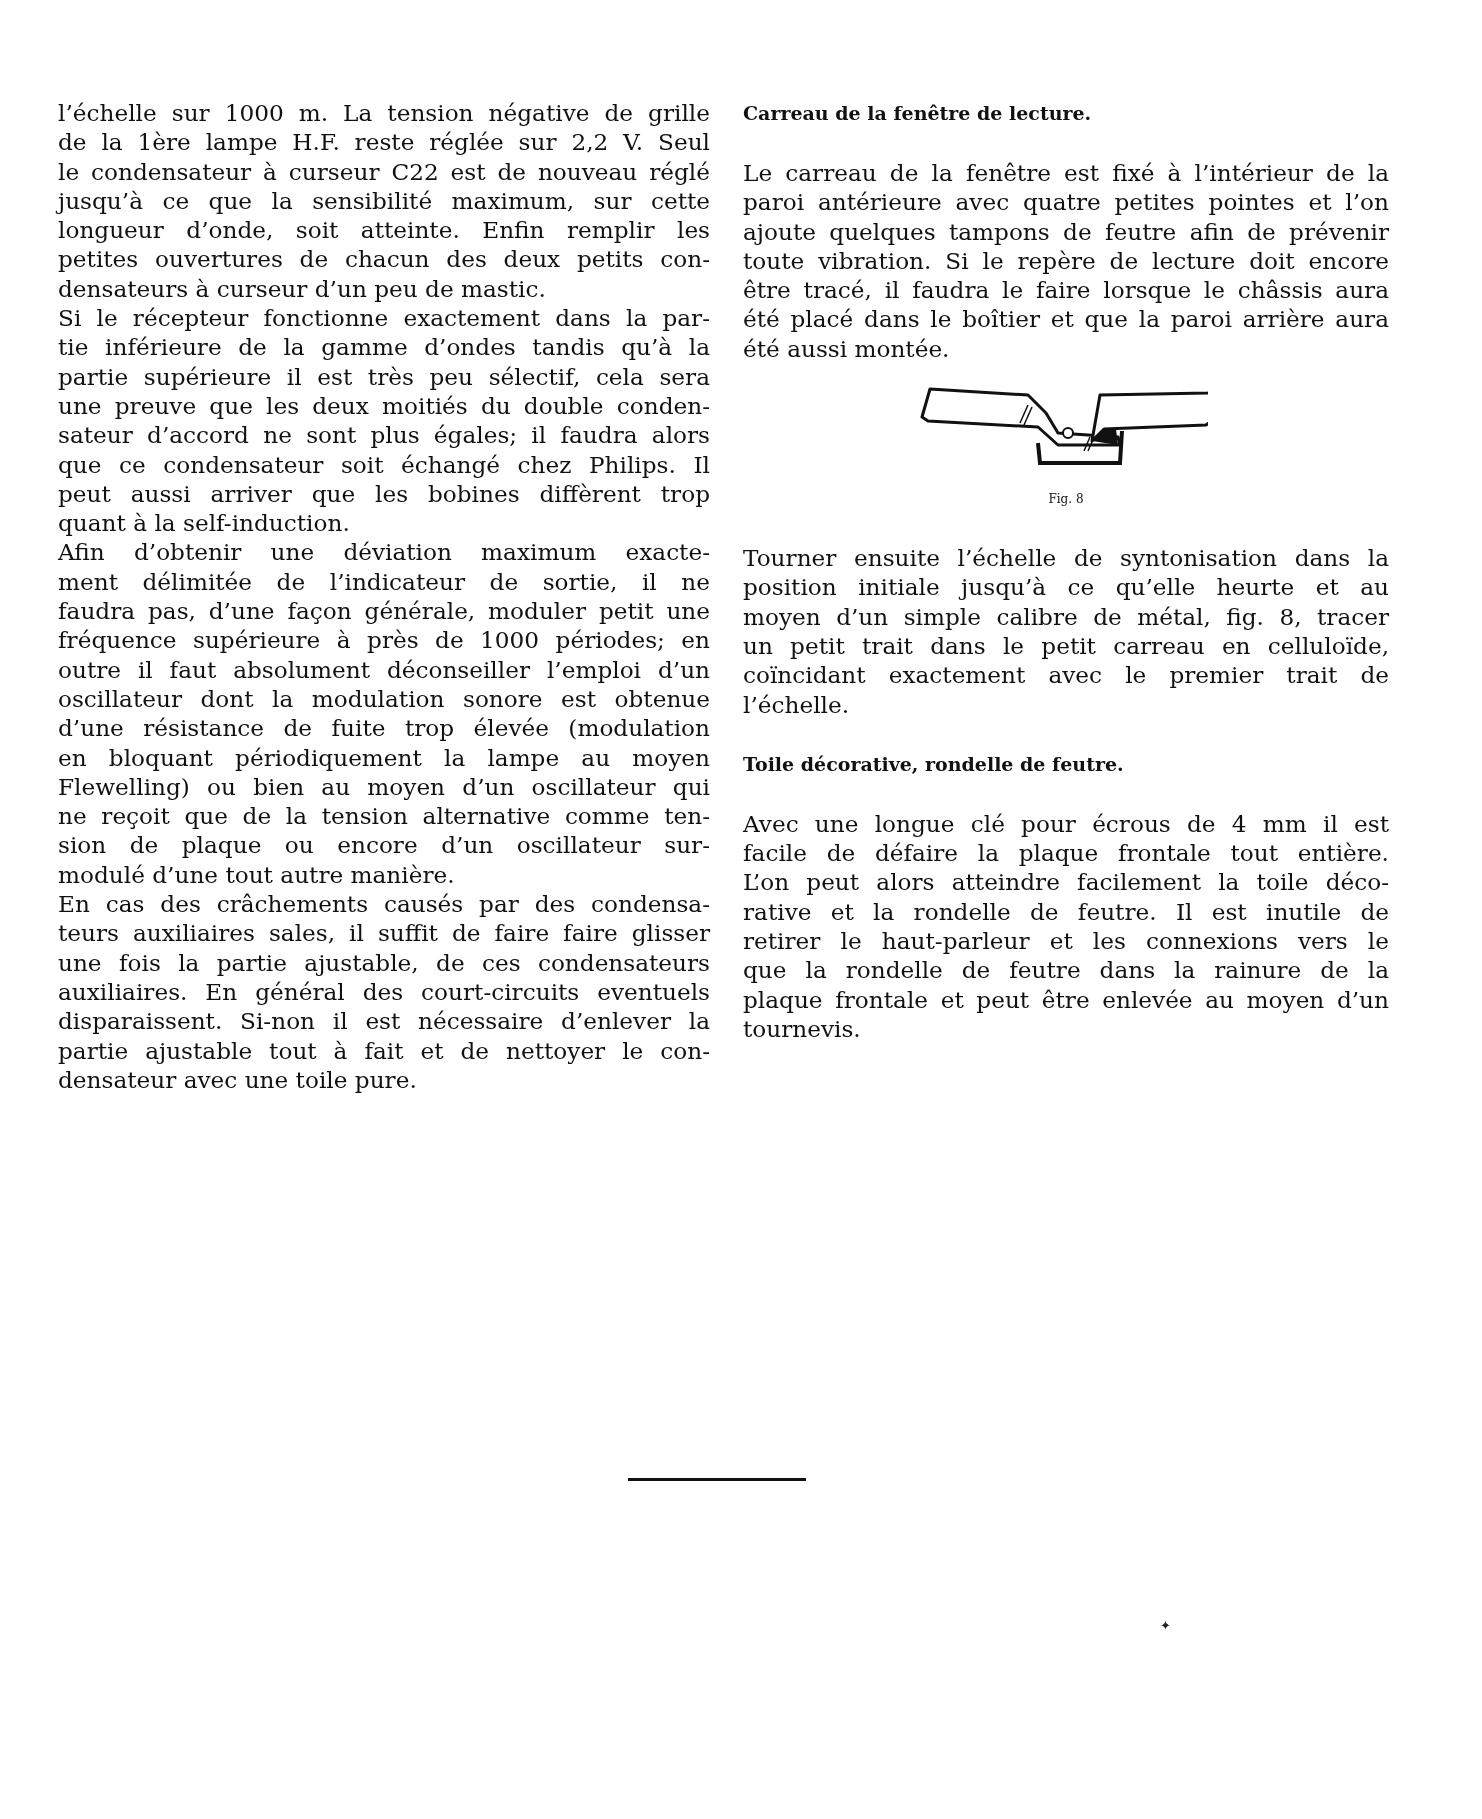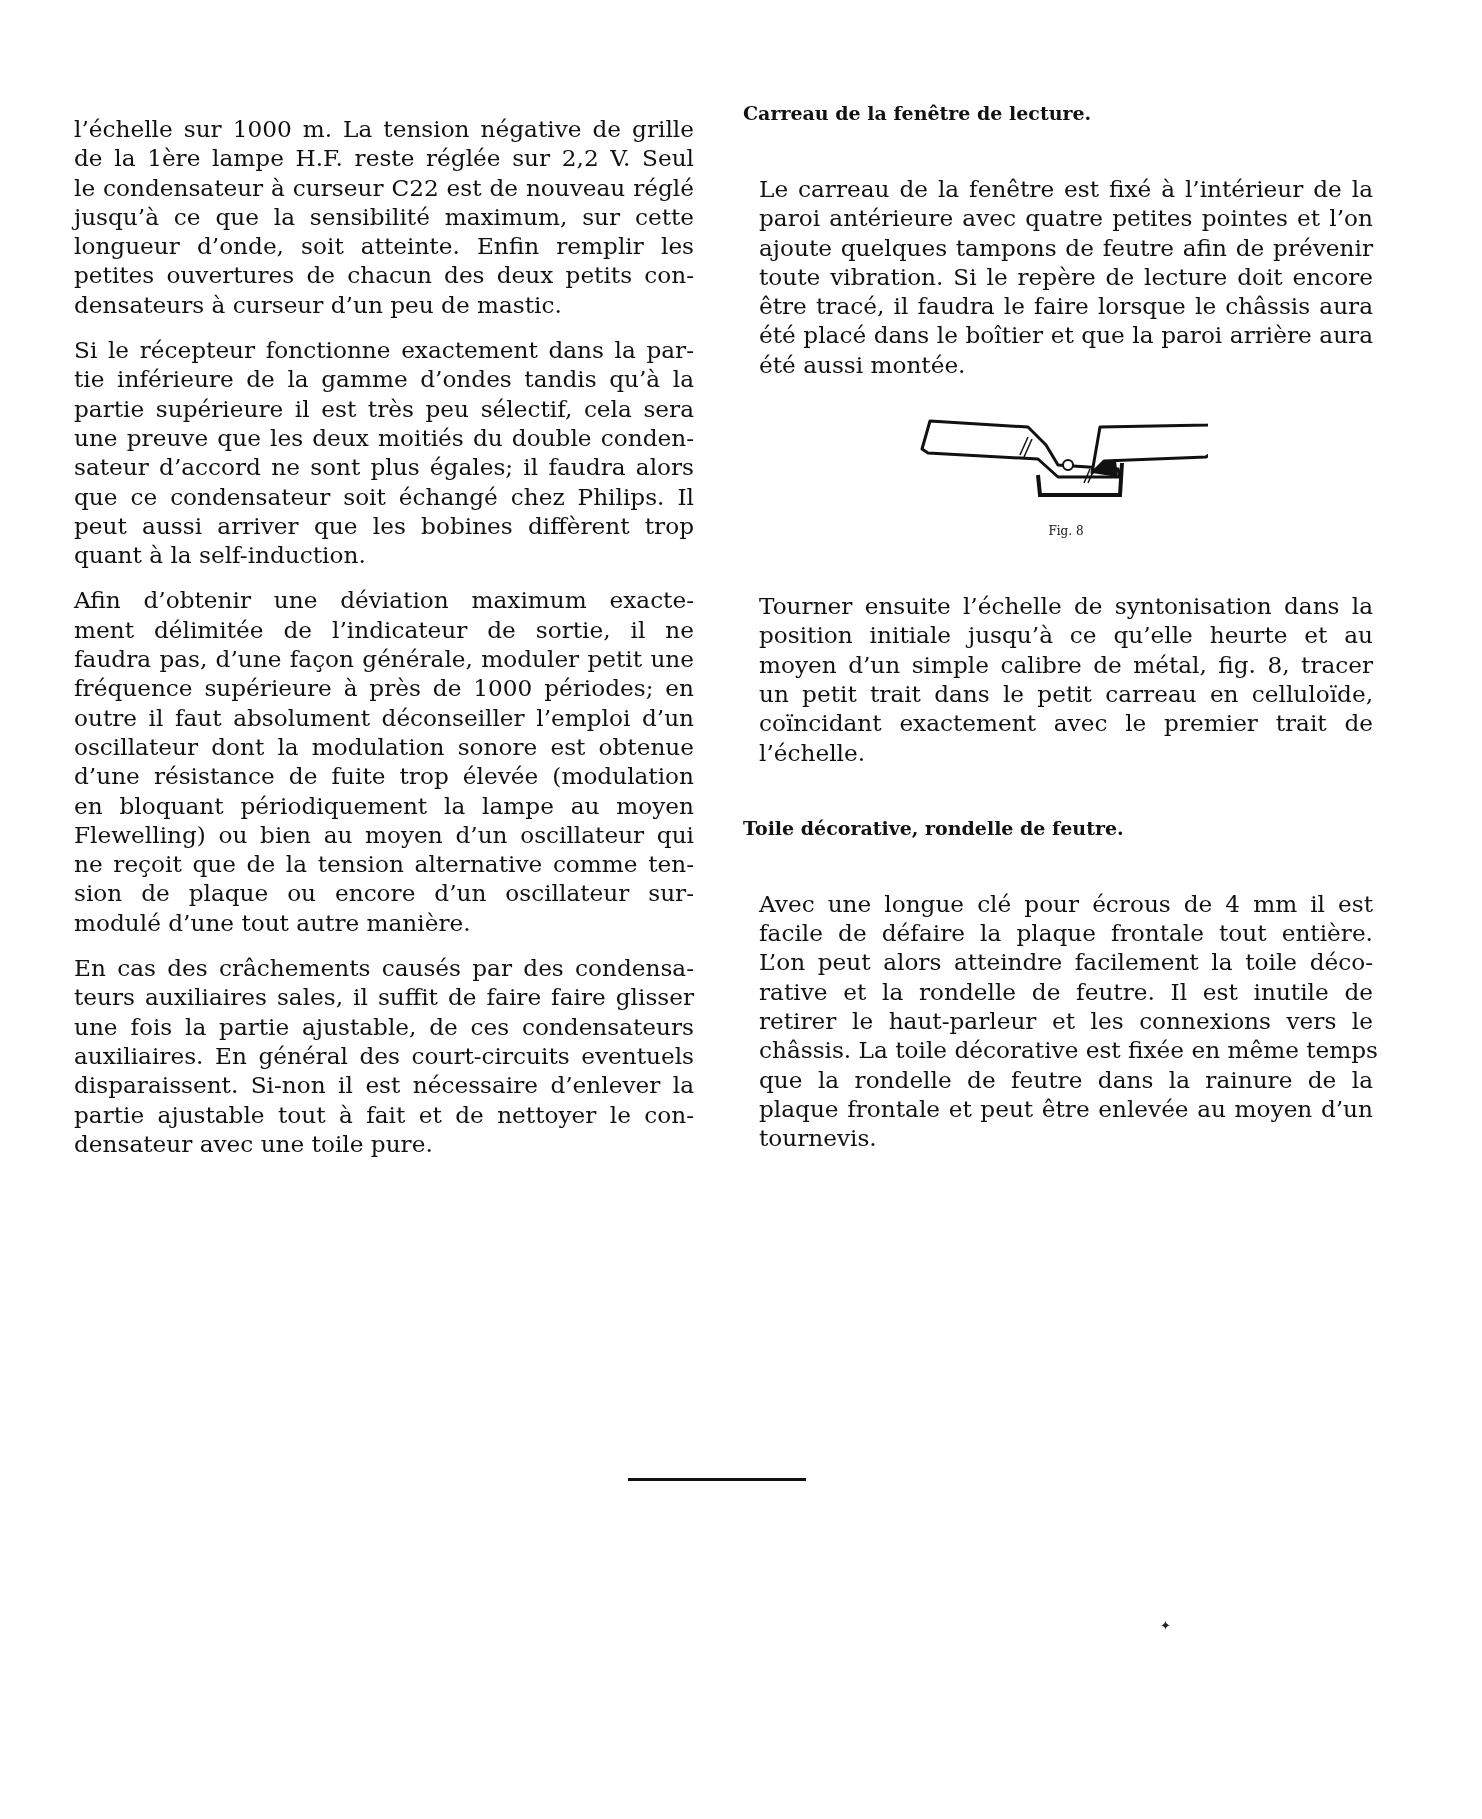--- a/index.html
+++ b/index.html
@@ -1,21 +1,21 @@
 <!DOCTYPE html>
 <html><head>
 <meta charset="utf-8">
 <style>
   html, body { margin:0; padding:0; background:#ffffff; }
   body { width:1482px; height:1819px; position:relative; overflow:hidden;
          font-family:"DejaVu Serif", "Liberation Serif", serif; color:#111; }
   .col { position:absolute; font-size:23.2px; line-height:29.3px; text-align:justify; }
   .col-left { left:58px; top:98px; width:652px; }
   .col-right { left:743px; top:98px; width:646px; }
-  .col p { margin:16px; }
+  .col p { margin:0; }
   .line { display:block; text-align:justify; text-align-last:justify; white-space:nowrap; }
   .line.last { text-align-last:left; }
   .heading { font-weight:bold; font-size:19px; margin:0; line-height:30px; }
   .gap-md { height:30px; }
   .figure { position:relative; width:646px; height:150px; }
   .figure svg { position:absolute; left:165px; top:12px; }
   .caption { position:absolute; left:0; width:646px; top:122px; text-align:center; font-size:12px; }
   .rule { position:absolute; left:628px; top:1478px; width:178px; height:3px; background:#111; }
   .mark { position:absolute; left:1160px; top:1618px; font-size:13px; color:#222; }
 </style>
@@ -113,21 +113,20 @@
 
   <div class="gap-md"></div>
   <h2 class="heading">Toile décorative, rondelle de feutre.</h2>
   <div class="gap-md"></div>
   <p>
     <span class="line">Avec une longue clé pour écrous de 4 mm il est</span>
     <span class="line">facile de défaire la plaque frontale tout entière.</span>
     <span class="line">L’on peut alors atteindre facilement la toile déco-</span>
     <span class="line">rative et la rondelle de feutre. Il est inutile de</span>
     <span class="line">retirer le haut-parleur et les connexions vers le</span>
-    <span class="line">châssis. La toile décorative est fixée en même temps</span>
     <span class="line">que la rondelle de feutre dans la rainure de la</span>
     <span class="line">plaque frontale et peut être enlevée au moyen d’un</span>
     <span class="line last">tournevis.</span>
   </p>
 </div>
 
 <div class="rule"></div>
 <div class="mark">✦</div>
 
 </body></html>

